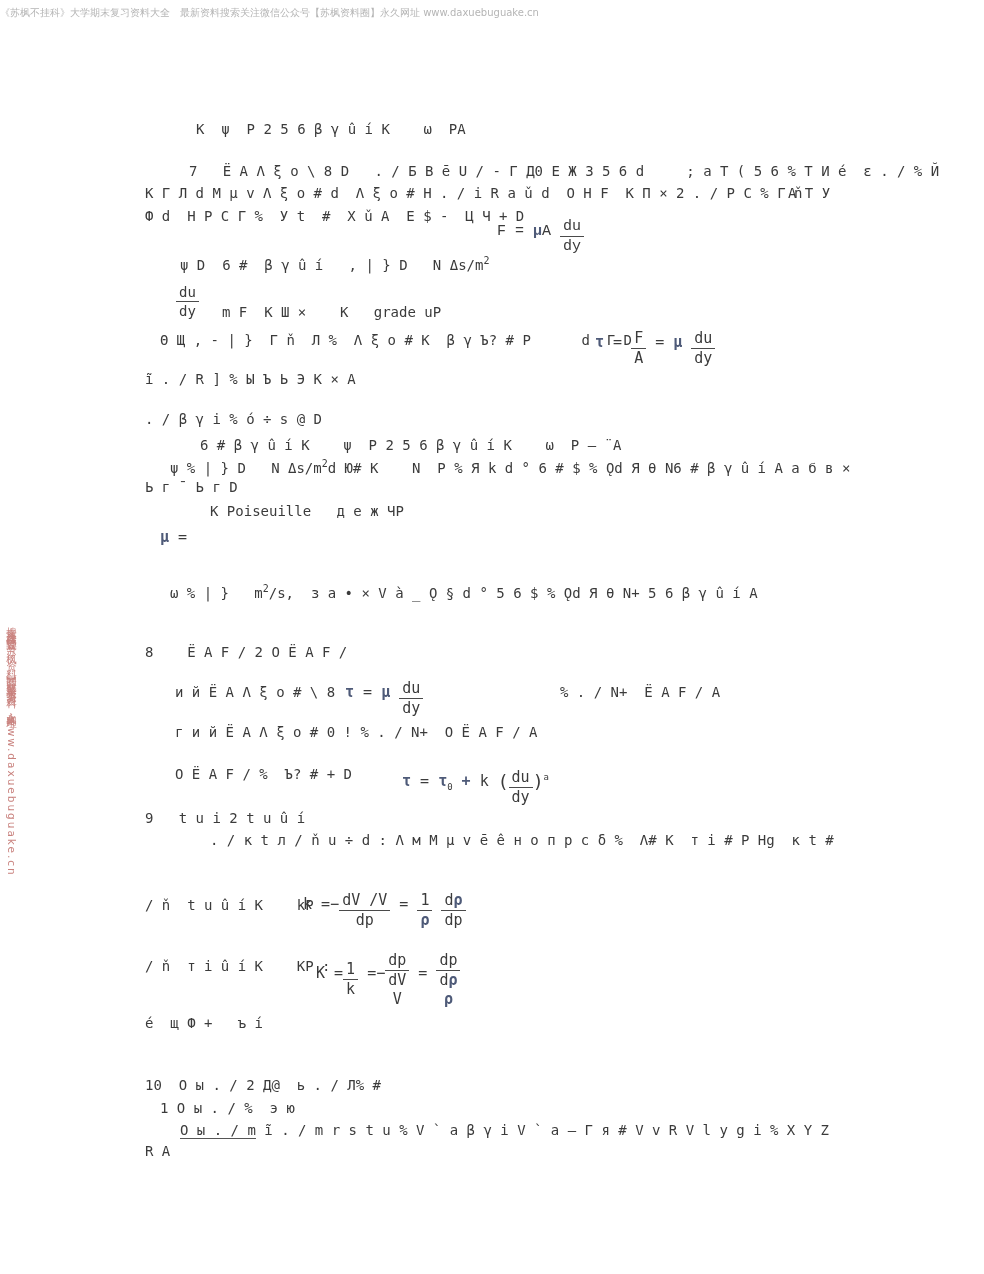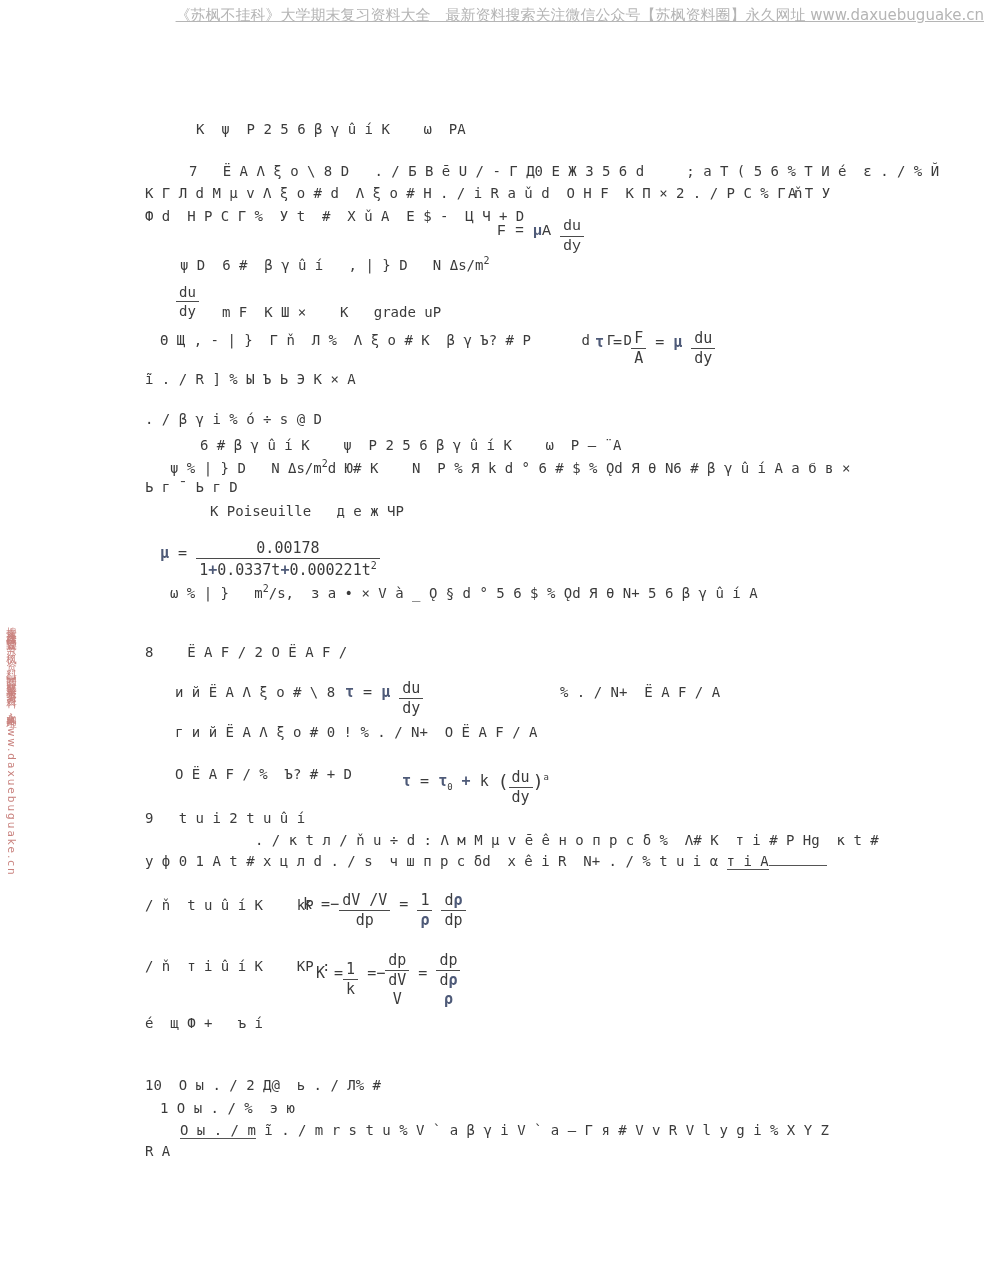--- a/index.html
+++ b/index.html
@@ -6,25 +6,24 @@
   .page{
     position:relative;
     width:984px;height:1274px;
     background:#ffffff;
     overflow:hidden;
     font-family:"DejaVu Sans Mono","Liberation Mono",monospace;
     color:#3b3b3b;
   }
   .header{
     position:absolute;top:6px;left:0;width:100%;
-    text-align:right;
+    text-align:left;
     font-family:"DejaVu Sans","Liberation Sans",sans-serif;
-    font-size:15px;color:#b5b5b5;
+    font-size:10px;color:#b5b5b5;
     white-space:pre;
-    text-decoration:underline;
   }
   .watermark{
     position:absolute;left:5px;top:618px;
     writing-mode:vertical-rl;
     font-family:"DejaVu Sans","Liberation Sans",sans-serif;
     font-size:10.5px;color:#c9827e;
     letter-spacing:2px;
     white-space:pre;
     height:440px;
   }
@@ -91,24 +90,20 @@
   <div class="line" style="left:145px;top:370px;">ĩ . / R ] % Ы Ъ Ь Э К × А</div>
   <div class="line" style="left:145px;top:410px;">. / β γ i % ó ÷ s @ D</div>
   <div class="line" style="left:200px;top:436px;">6 # β γ û í К    ψ  Р 2 5 6 β γ û í К    ω  Р – ¨А</div>
   <div class="line" style="left:170px;top:457px;"><span>ψ % | } D   N Δs/m</span><span class="sup">2</span><span>d Ю# К    N  Р % Я k d ° 6 # $ % Ǫd Я θ N6 # β γ û í А а б в ×</span></div>
   <div class="line" style="left:145px;top:478px;">Ь г ¯ Ь г D</div>
   <div class="line" style="left:210px;top:502px;">К Poiseuille   д е ж ЧР</div>
 
   <div class="formula" style="left:160px;top:528px;">
     <span class="m">μ</span>
     <span>=</span>
-    <span class="frac">
-      <span class="fnum">0.00178</span>
-      <span class="fden"><span>1</span><span class="m">+</span><span>0.0337t</span><span class="m">+</span><span>0.000221t</span><span class="sup">2</span></span>
-    </span>
   </div>
 
   <div class="line" style="left:170px;top:582px;"><span>ω % | }   m</span><span class="sup">2</span><span>/s,  з а • × V à _ Ǫ § d ° 5 6 $ % Ǫd Я θ N+ 5 6 β γ û í А</span></div>
 
   <div class="line" style="left:145px;top:643px;">8    Ё А F / 2 О Ё А F /</div>
 
   <div class="line" style="left:175px;top:683px;">и й Ё А Λ ξ о # \ 8</div>
 
   <div class="formula" style="left:345px;top:668px;">
     <span class="m">τ</span>
@@ -125,22 +120,21 @@
   <div class="formula" style="left:402px;top:757px;">
     <span class="m">τ</span>
     <span>=</span>
     <span class="m">τ</span><sub style="font-size:9px;">0</sub>
     <span class="m">+</span>
     <span>k</span>
     <span class="paren">(</span><span class="frac"><span class="fnum">du</span><span class="fden">dy</span></span><span class="paren">)</span><sup style="font-size:9px;">a</sup>
   </div>
 
   <div class="line" style="left:145px;top:809px;">9   t u i 2 t u û í</div>
-  <div class="line" style="left:210px;top:831px;margin-left:45px;">. / к t л / ň u ÷ d : Λ м М μ v ē ê н о п р с δ %  Λ# К  т i # Р Нg  к t #</div>
-  <div class="line" style="left:145px;top:852px;"><span>у ф 0 1 А t # х ц л d . / s  ч ш п р с δd  х ê i R  N+ . / % t u i α </span><span class="u">т i А</span><span class="u-ext"></span></div>
+  <div class="line" style="left:210px;top:831px;">. / к t л / ň u ÷ d : Λ м М μ v ē ê н о п р с δ %  Λ# К  т i # Р Нg  к t #</div>
 
   <div class="line" style="left:145px;top:896px;">/ ň  t u û í К    kP</div>
 
   <div class="formula" style="left:303px;top:880px;">
     <span>k</span>
     <span>=</span><span>−</span><span class="frac"><span class="fnum">dV /V</span><span class="fden">dp</span></span>
     <span>=</span>
     <span class="frac"><span class="fnum">1</span><span class="fden m">ρ</span></span>
     <span class="frac"><span class="fnum"><span>d</span><span class="m">ρ</span></span><span class="fden">dp</span></span>
   </div>

